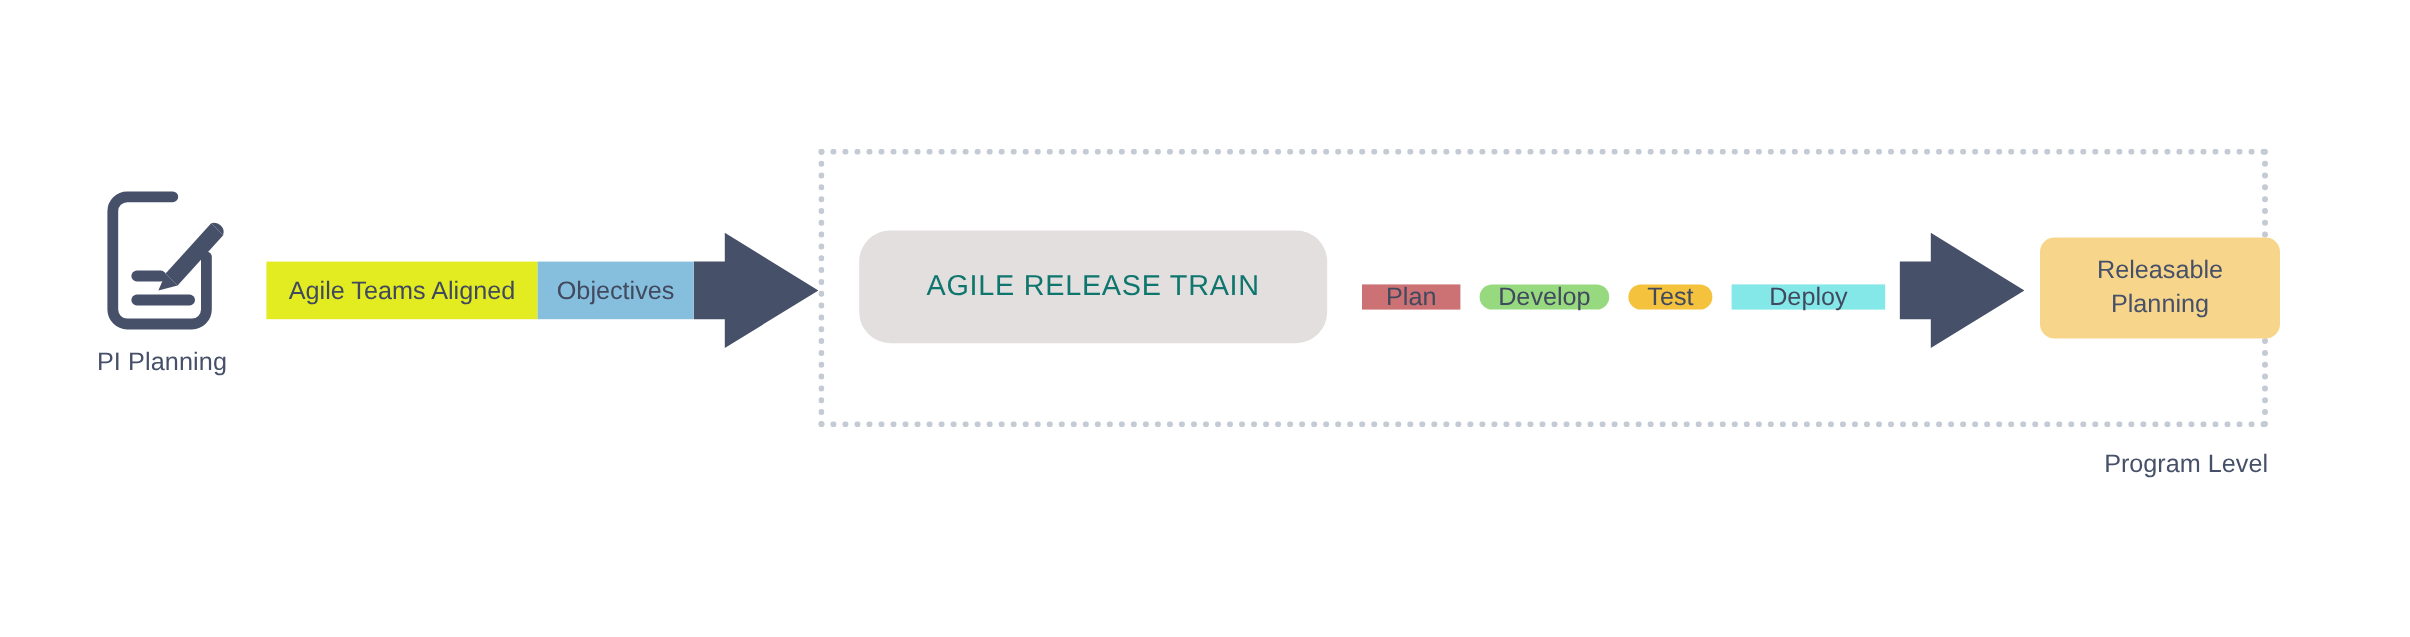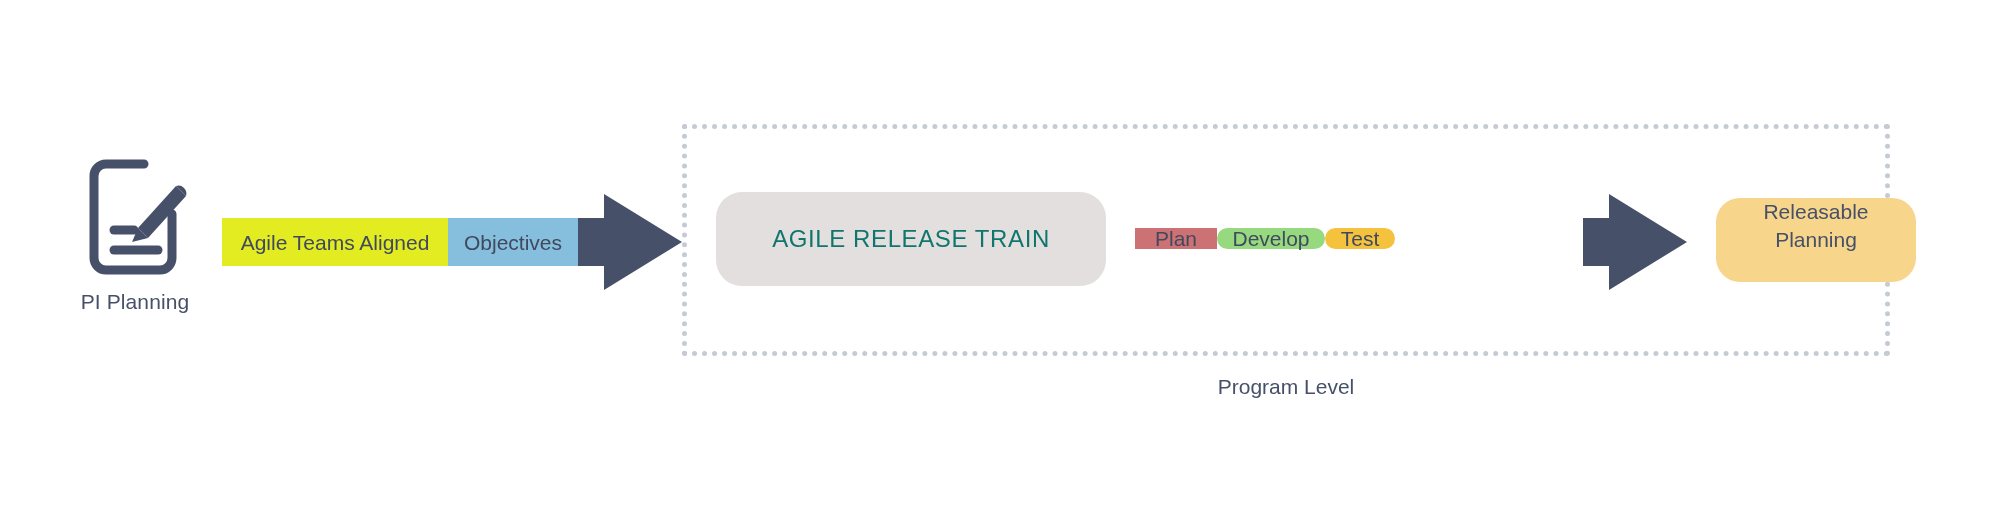--- a/index.html
+++ b/index.html
@@ -98,21 +98,21 @@
     height: 232px;
     border: 5px dotted #c4cbd4;
     box-sizing: border-box;
     border-radius: 2px;
   }
   #program-level-label {
     position: absolute;
     left: 682px;
     top: 375px;
     width: 1208px;
-    text-align: center;
+    text-align: right;
     font-size: 21px;
     color: #465068;
     white-space: nowrap;
   }
 
   
   #agile-release-train {
     position: absolute;
     left: 716px;
     top: 192px;
@@ -129,44 +129,45 @@
     white-space: nowrap;
   }
 
   
   #flow-bar-two {
     position: absolute;
     left: 1135px;
     top: 218px;
     height: 40px;
     display: flex;
-    align-items: center;
+    align-items: flex-end;
+    gap: 16px;
   }
   #seg-plan    { background: #cd7274; width: 82px; }
   #seg-develop { background: #97d97f; width: 108px; border-radius: 21px; }
   #seg-test    { background: #f5c23e; width: 70px; border-radius: 21px; }
   #seg-deploy  { background: #85e8e8; width: 128px; }
 
   
   #releasable-increment {
     position: absolute;
     left: 1700px;
     top: 198px;
     width: 200px;
     height: 84px;
     background: #f7d58b;
-    border-radius: 24px;
+    border-radius: 12px;
     display: flex;
     flex-direction: column;
     align-items: center;
+    justify-content: center;
     font-size: 21px;
     color: #465068;
     line-height: 1.35;
     text-align: center;
-    margin-left: 16px;
   }
   #releasable-increment span { display: block; }
 </style>
 </head>
 <body>
 
 <div id="canvas">
 
   <div id="flow-bar-one">
     <div class="seg" id="seg-agile-teams-aligned">Agile Teams Aligned</div>
@@ -202,20 +203,21 @@
   </div>
 
   <div id="program-level-box"></div>
 
   <div id="agile-release-train">AGILE RELEASE TRAIN</div>
 
   <div id="flow-bar-two">
     <div class="seg" id="seg-plan">Plan</div>
     <div class="seg" id="seg-develop">Develop</div>
     <div class="seg" id="seg-test">Test</div>
+    <div class="seg" id="seg-deploy">Deploy</div>
   </div>
 
   <div class="arrow-head" id="arrow-two">
     <svg viewBox="0 0 104 96" width="104" height="96" xmlns="http://www.w3.org/2000/svg">
       <path d="M0 24 H26 V0 L104 48 L26 96 V72 H0 Z" fill="#465068"></path>
     </svg>
   </div>
 
   <div id="releasable-increment">
     <span>Releasable</span>

